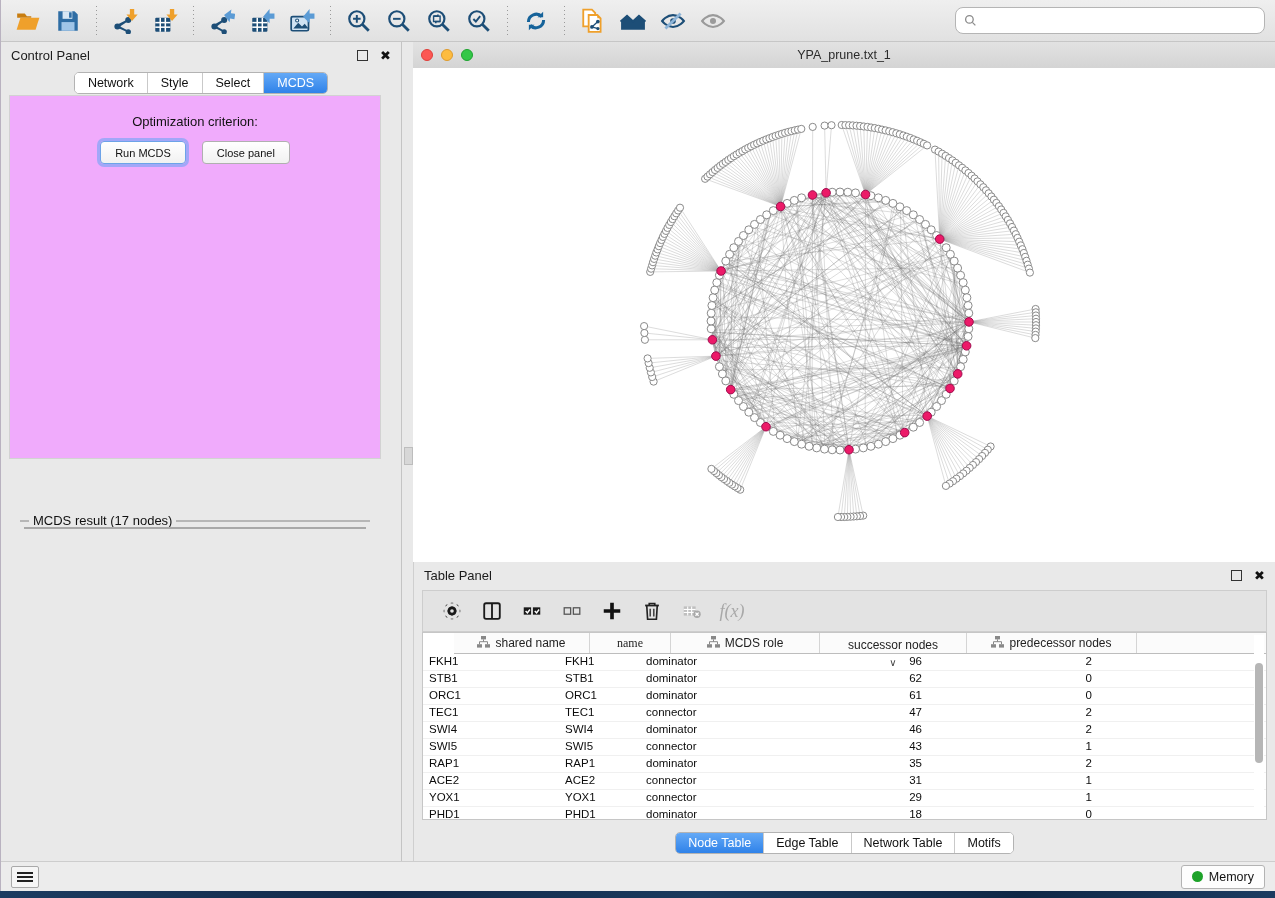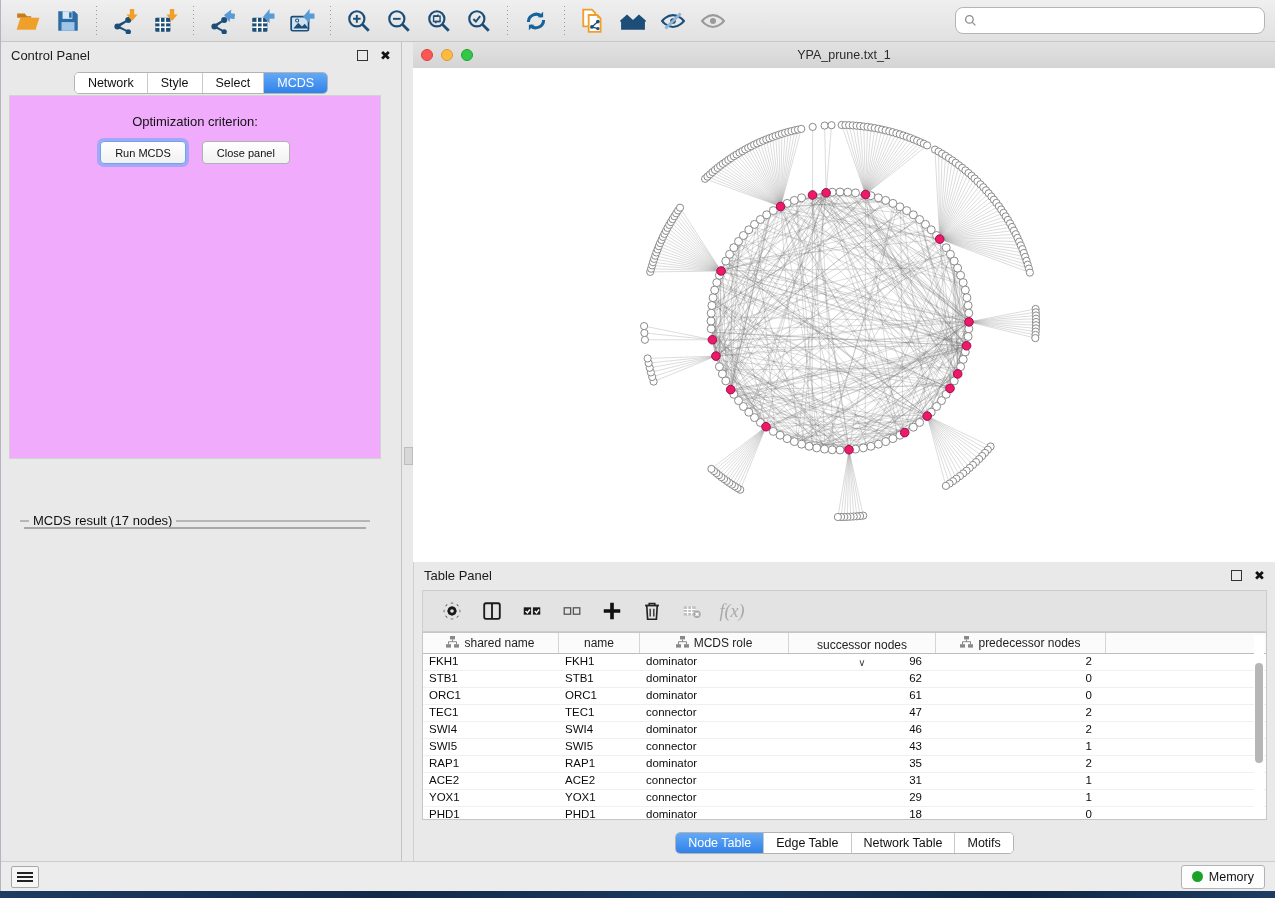--- a/index.html
+++ b/index.html
@@ -60,21 +60,21 @@
   .net-title{position:absolute;left:0;right:0;text-align:center;font-size:12.5px;color:#2b2b2b;pointer-events:none;}
   .net-canvas{position:absolute;left:0;top:26px;right:0;bottom:0;background:#fff;overflow:hidden;}
   
   .table-panel{position:absolute;left:412px;top:562px;right:0;bottom:29px;background:#e9e9e9;border-left:1px solid #cfcfcf;}
   .tp-toolbar{position:absolute;left:8px;right:8px;top:28px;height:40px;background:#e3e3e3;border:1px solid #cdcdcd;
     display:flex;align-items:center;padding:0 14px;gap:10px;}
   .tp-toolbar .tool{width:30px;height:30px;}
   .tp-toolbar .tool svg{width:22px;height:22px;}
   .fx-label{font-family:"Liberation Serif","DejaVu Serif",serif;font-style:italic;font-size:18px;color:#a8a8a8;}
   .tbl-wrap{position:absolute;left:8px;right:8px;top:70px;bottom:42px;background:#fff;border:1px solid #c6c6c6;overflow:hidden;}
-  .tbl-header{display:flex;height:20px;background:#fbfbfb;border-bottom:1px solid #bdbdbd;}
+  .tbl-header{display:flex;height:20px;background:#fbfbfb;border-bottom:1px solid #bdbdbd;margin-left:31px;}
   .th{display:flex;align-items:center;justify-content:center;gap:5px;font-size:12px;color:#222;
     border-right:1px solid #d5d5d5;box-sizing:border-box;cursor:pointer;white-space:nowrap;}
   .th .sort{font-size:10px;color:#444;}
   .tbl-body{position:relative;}
   .tr{display:flex;height:16px;border-bottom:1px solid #f0f0f0;cursor:default;}
   .td{font-size:11.5px;color:#0c0c0c;box-sizing:border-box;padding:1px 6px;white-space:nowrap;overflow:hidden;}
   .td.num{text-align:right;padding-right:14px;}
   .tbl-scroll{position:absolute;top:2px;bottom:2px;right:2px;width:10px;background:#fff;}
   .tbl-thumb{position:absolute;left:1px;width:8px;top:28px;height:100px;background:#b6b6b6;border-radius:4px;cursor:pointer;}
   .tp-tabs{position:absolute;left:0;right:0;bottom:8px;display:flex;justify-content:center;}
@@ -1248,21 +1248,21 @@
             <span><svg viewBox="0 0 13 12" width="13" height="12">
                 <g fill="#888">
                   <rect x="4" y="0" width="5" height="3.4"></rect>
                   <rect x="0" y="8.2" width="5" height="3.4"></rect>
                   <rect x="8" y="8.2" width="5" height="3.4"></rect>
                 </g>
                 <path d="M6.5 3.4v2.3M2.5 8.2V5.7h8v2.5" stroke="#888" fill="none"></path>
               </svg></span>
             <span>shared name</span>
           </span>
-          <span class="th" style="width: 81px;">
+          <span class="th" style="width: 81px; font-family: Liberation Serif, serif;">
             <span>name</span>
           </span>
           <span class="th" style="width: 149px;">
             <span><svg viewBox="0 0 13 12" width="13" height="12">
                 <g fill="#888">
                   <rect x="4" y="0" width="5" height="3.4"></rect>
                   <rect x="0" y="8.2" width="5" height="3.4"></rect>
                   <rect x="8" y="8.2" width="5" height="3.4"></rect>
                 </g>
                 <path d="M6.5 3.4v2.3M2.5 8.2V5.7h8v2.5" stroke="#888" fill="none"></path>

